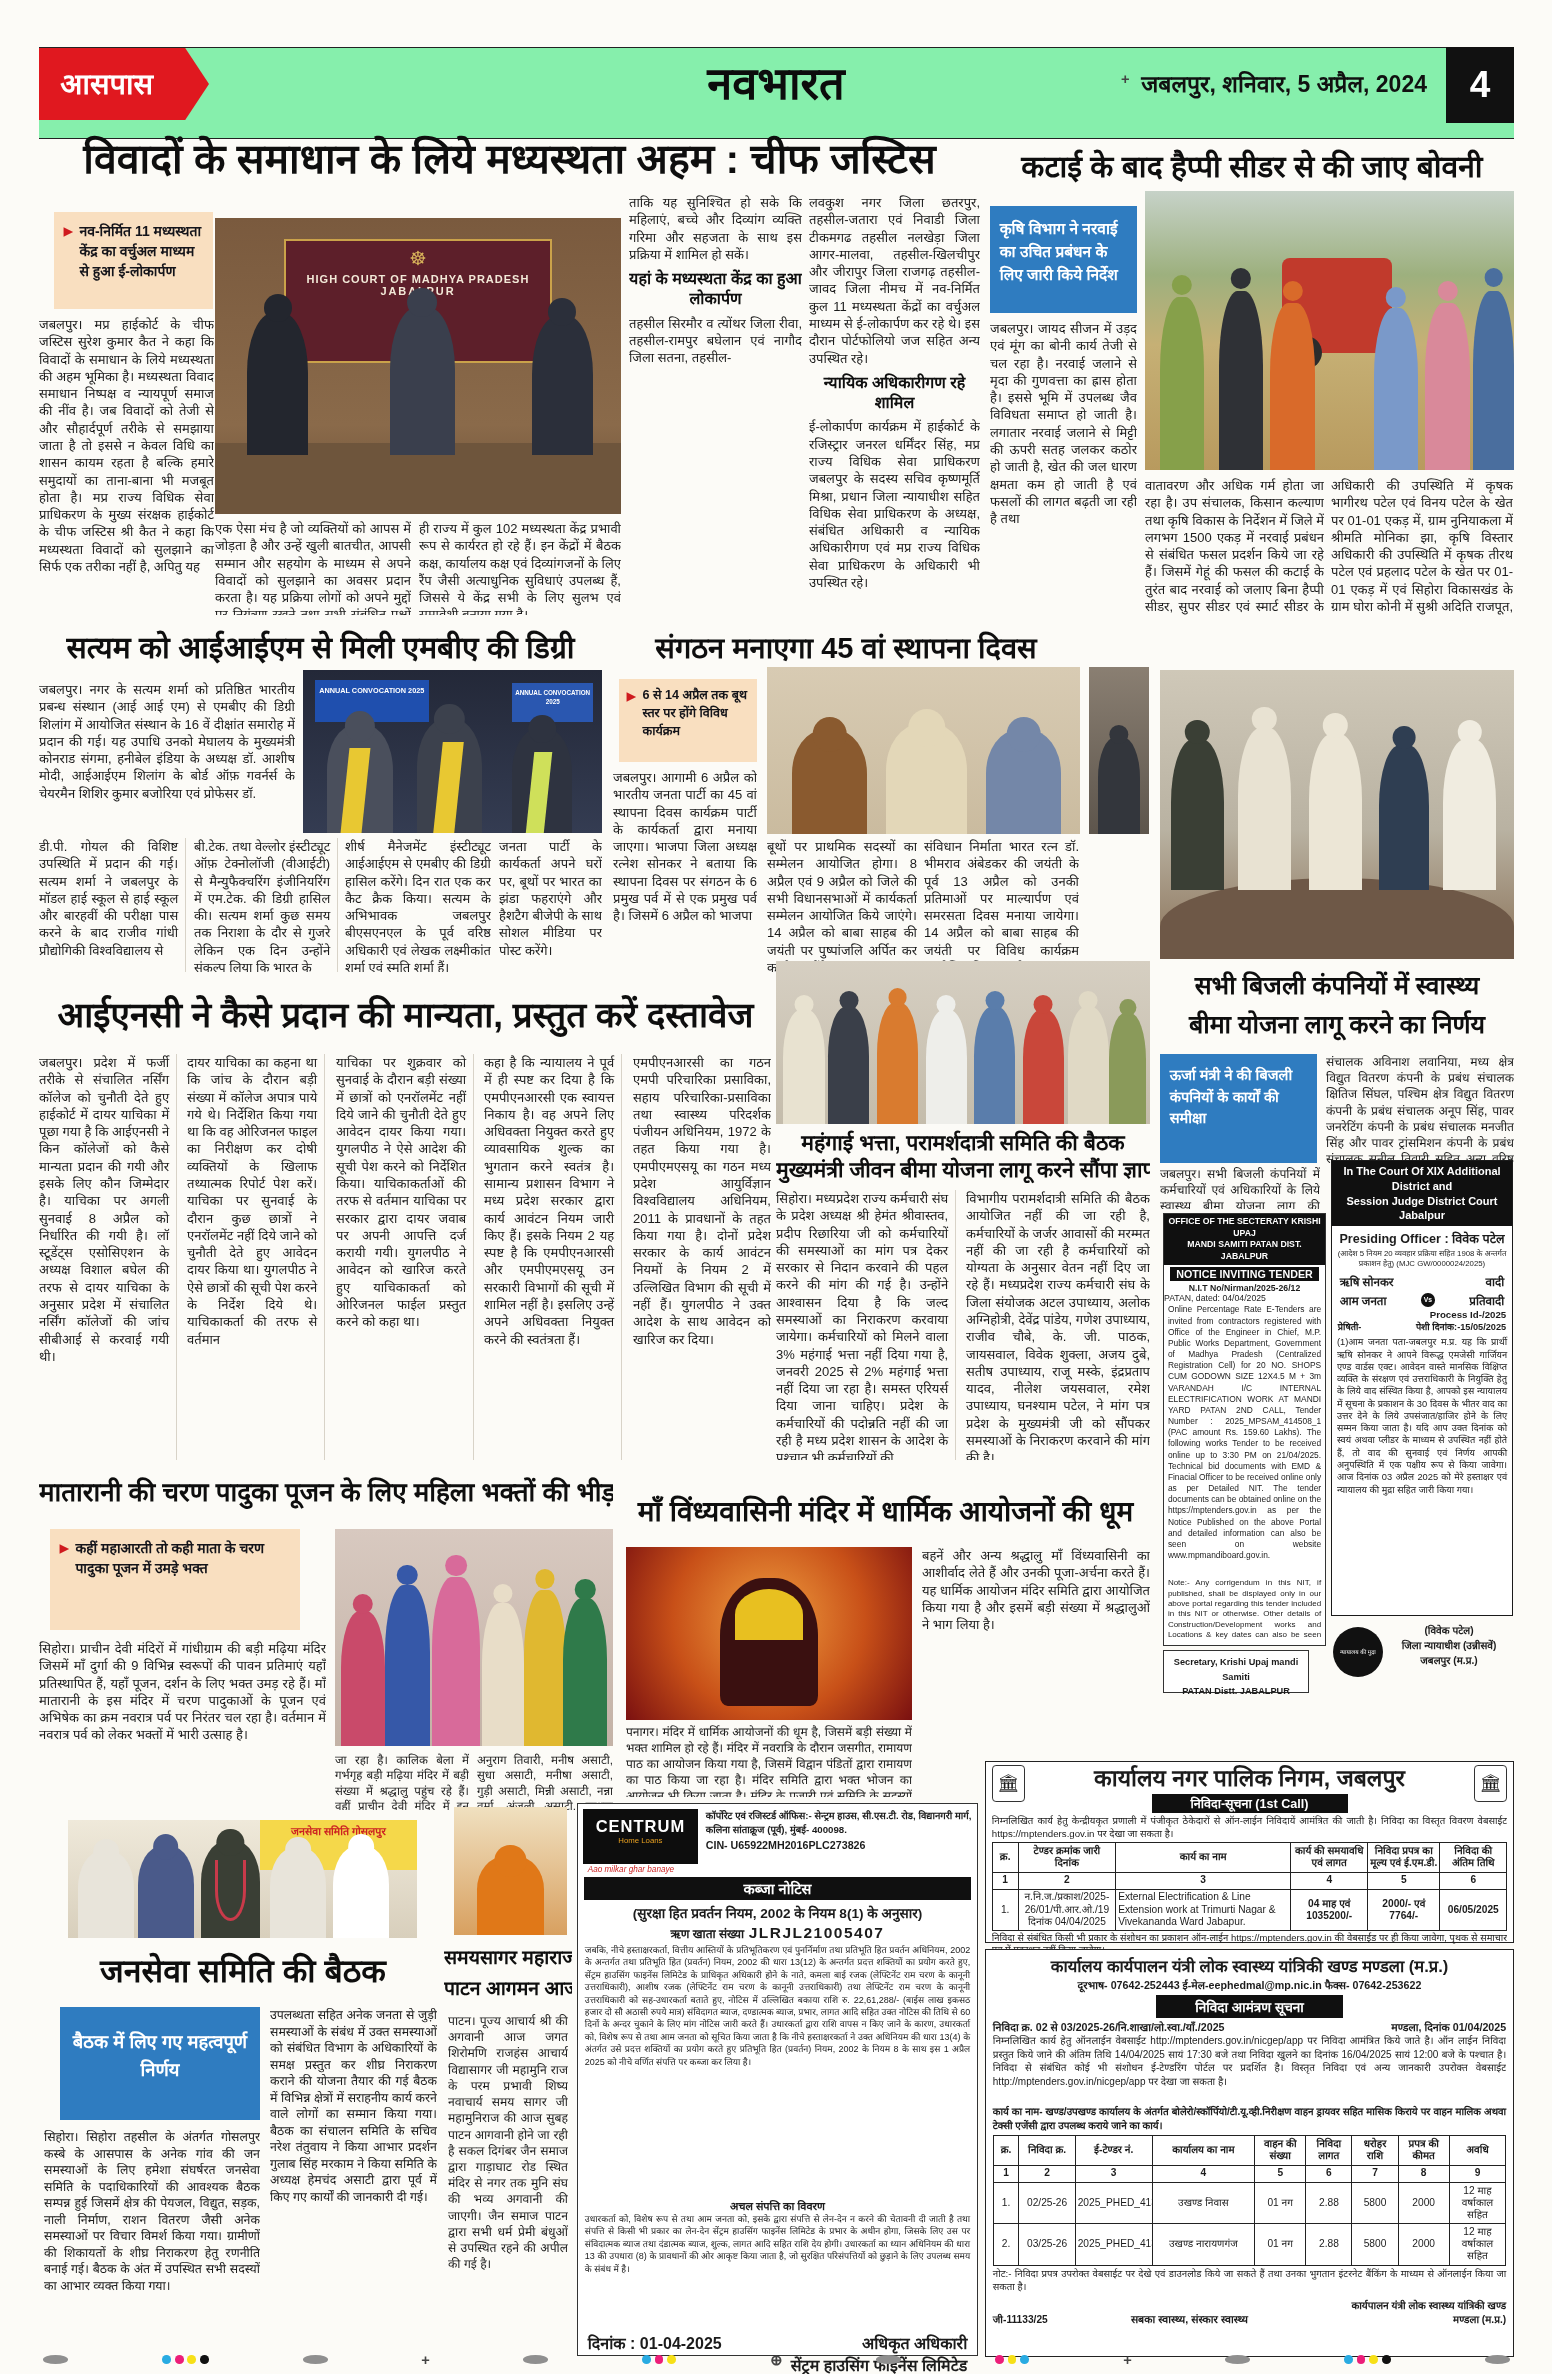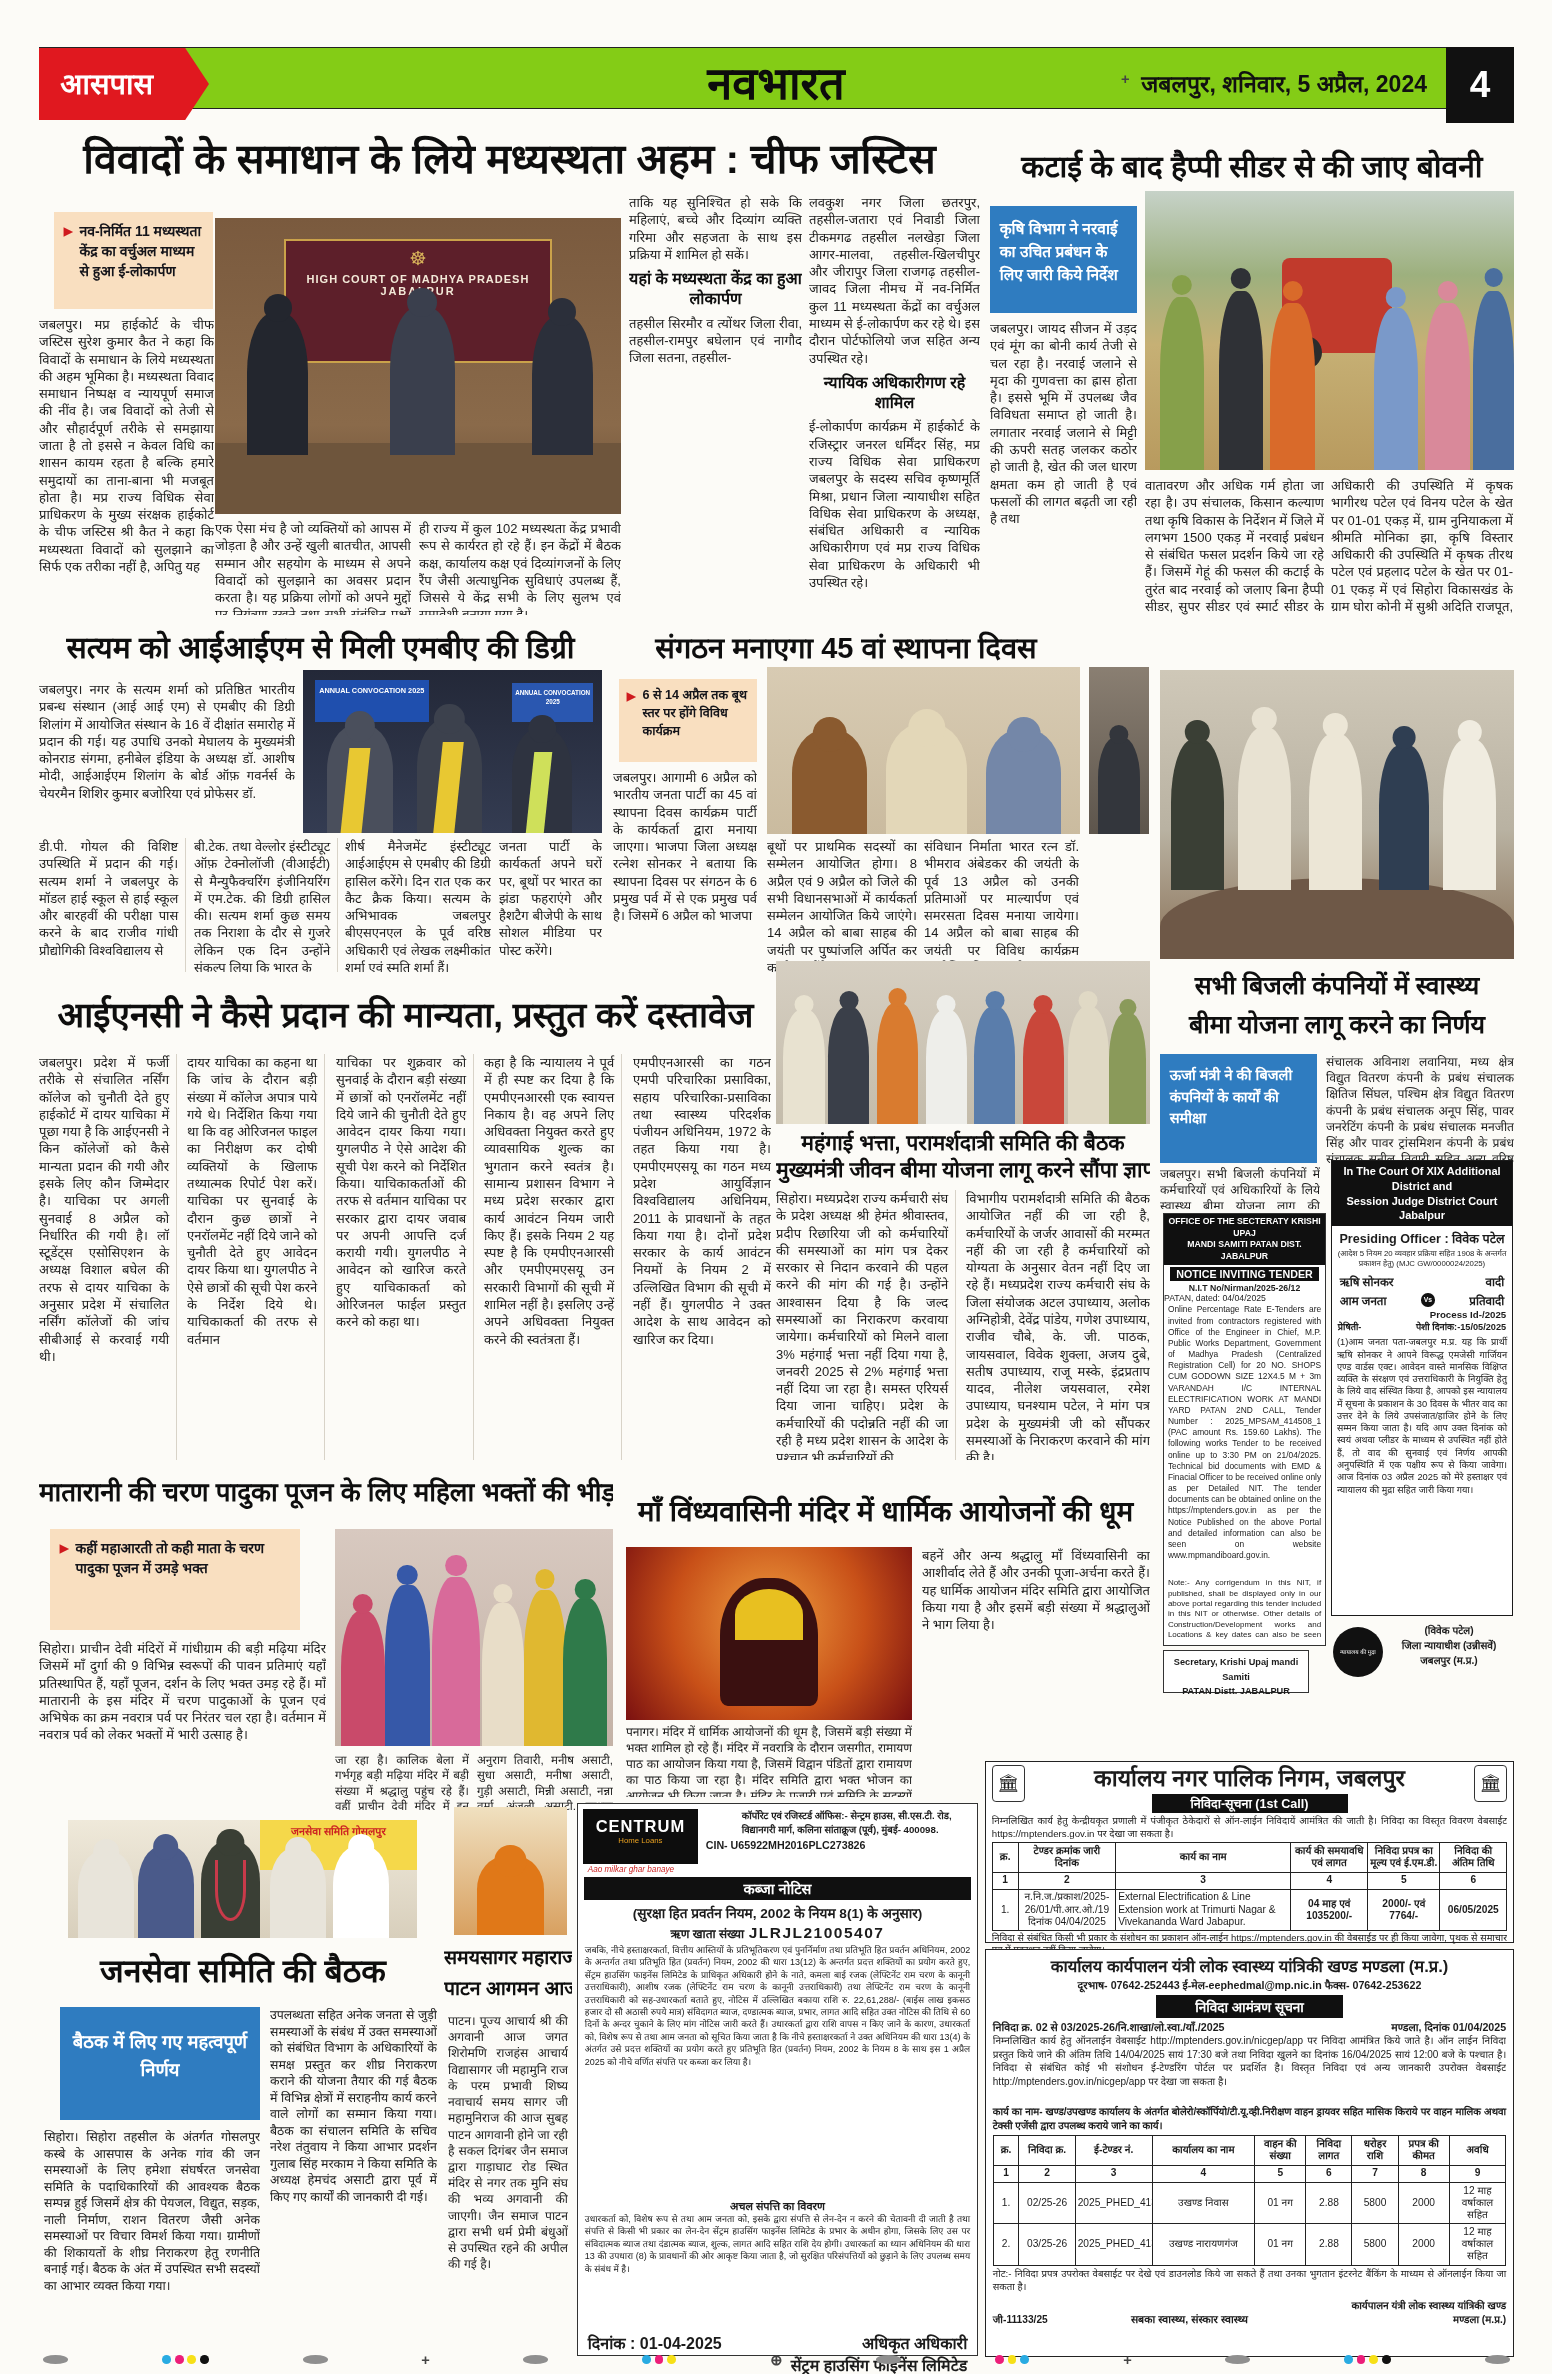--- a/index.html
+++ b/index.html
@@ -26,21 +26,21 @@
   .dot{width:8.7px;height:8.7px;border-radius:50%;display:inline-block;margin:0 1px;}
   .plus{font-size:14.6px;color:#444;font-weight:700;}
   .regg{display:flex;align-items:center;gap:1.9px;}
   .rule-r{border-right:1px solid #d8d3c8;padding-right:6.8px;}
 </style>
 </head>
 <body>
 
 <div id="page">
 
-  <div class="abs" style="left:39px;top:47px;width:1475px;height:62px;background:#84cc16;border-top:1.9px solid #222;border-bottom:1.9px solid #222;padding-left:17px;">
+  <div class="abs" style="left:39px;top:47px;width:1475px;height:92px;background:#86efac;border-top:1.9px solid #222;border-bottom:1.9px solid #222;padding-left:17px;">
     <div class="abs" style="left:0;top:0;width:170px;height:72px;background:#e0181f;clip-path:polygon(0 0,86% 0,100% 50%,86% 100%,0 100%);">
       <div style="color:#fff;font-weight:800;font-size:29px;line-height:72px;padding-left:21.3px;">आसपास</div>
     </div>
     <div class="abs" style="left:543px;width:388px;top:0;height:72px;text-align:center;font-weight:800;font-size:45px;line-height:72px;color:#0c0c0c;">नवभारत</div>
     <span class="abs plus" style="left:1082px;top:23px;">+</span>
     <div class="abs" style="right:87px;top:0;height:72px;line-height:72px;font-weight:800;font-size:23px;color:#111;">जबलपुर, शनिवार, 5 अप्रैल, 2024</div>
   </div>
   <div class="abs" style="left:1446px;top:47px;width:68px;height:76px;background:#111;text-align:center;">
     <span style="color:#fff;font-weight:800;font-size:37px;line-height:76px;">4</span>
   </div>
@@ -262,21 +262,21 @@
   <div class="abs hl" style="left:444px;top:1974px;width:128px;height:31px;font-size:19.4px;line-height:29px;">पाटन आगमन आज</div>
   <div class="abs body" style="left:448px;top:2013px;width:120px;height:344px;font-size:12.2px;">पाटन। पूज्य आचार्य श्री की अगवानी आज जगत शिरोमणि राजहंस आचार्य विद्यासागर जी महामुनि राज के परम प्रभावी शिष्य नवाचार्य समय सागर जी महामुनिराज की आज सुबह पाटन आगवानी होने जा रही है सकल दिगंबर जैन समाज द्वारा गाड़ाघाट रोड स्थित मंदिर से नगर तक मुनि संघ की भव्य अगवानी की जाएगी। जैन समाज पाटन द्वारा सभी धर्म प्रेमी बंधुओं से उपस्थित रहने की अपील की गई है।</div>
 
   <div class="abs" style="left:577px;top:1803px;width:401px;height:553px;border:1.9px solid #333;background:#fff;">
     <div style="display:flex;gap:7.8px;padding:4.9px;">
       <div style="flex:0 0 115px;background:#0d0d0d;color:#fff;text-align:center;padding-top:7.8px;height:47px;">
         <div style="font-weight:700;font-size:16.5px;letter-spacing:1px;">CENTRUM</div>
         <div style="font-size:7.8px;color:#e8a020;">Home Loans</div>
       </div>
       <div style="flex:1;">
-        <div class="small" style="font-weight:700;font-size:9.7px;line-height:1.45;margin-left:36px;">कॉर्पोरेट एवं रजिस्टर्ड ऑफिस:- सेन्ट्रम हाउस, सी.एस.टी. रोड, विद्यानगरी मार्ग, कलिना सांताक्रूज (पूर्व), मुंबई- 400098.</div>
+        <div class="small" style="font-weight:700;font-size:9.7px;line-height:1.45;">कॉर्पोरेट एवं रजिस्टर्ड ऑफिस:- सेन्ट्रम हाउस, सी.एस.टी. रोड, विद्यानगरी मार्ग, कलिना सांताक्रूज (पूर्व), मुंबई- 400098.</div>
         <div style="font-size:10.7px;font-weight:700;margin-top:1.9px;">CIN- U65922MH2016PLC273826</div>
       </div>
     </div>
     <div style="font-size:8.2px;color:#c22;font-style:italic;padding-left:9.7px;margin-top:-3.9px;">Aao milkar ghar banaye</div>
     <div class="black-bar" style="font-size:14.6px;margin:2.9px 5.8px;padding:1.9px;">कब्जा नोटिस</div>
     <div style="text-align:center;font-weight:800;font-size:13.6px;">(सुरक्षा हित प्रवर्तन नियम, 2002 के नियम 8(1) के अनुसार)</div>
     <div style="text-align:center;margin:1.9px 0;">
       <span style="font-weight:800;font-size:12px;">ऋण खाता संख्या</span>
       <span style="font-weight:800;font-size:15.5px;letter-spacing:1.5px;">JLRJL21005407</span>
     </div>

